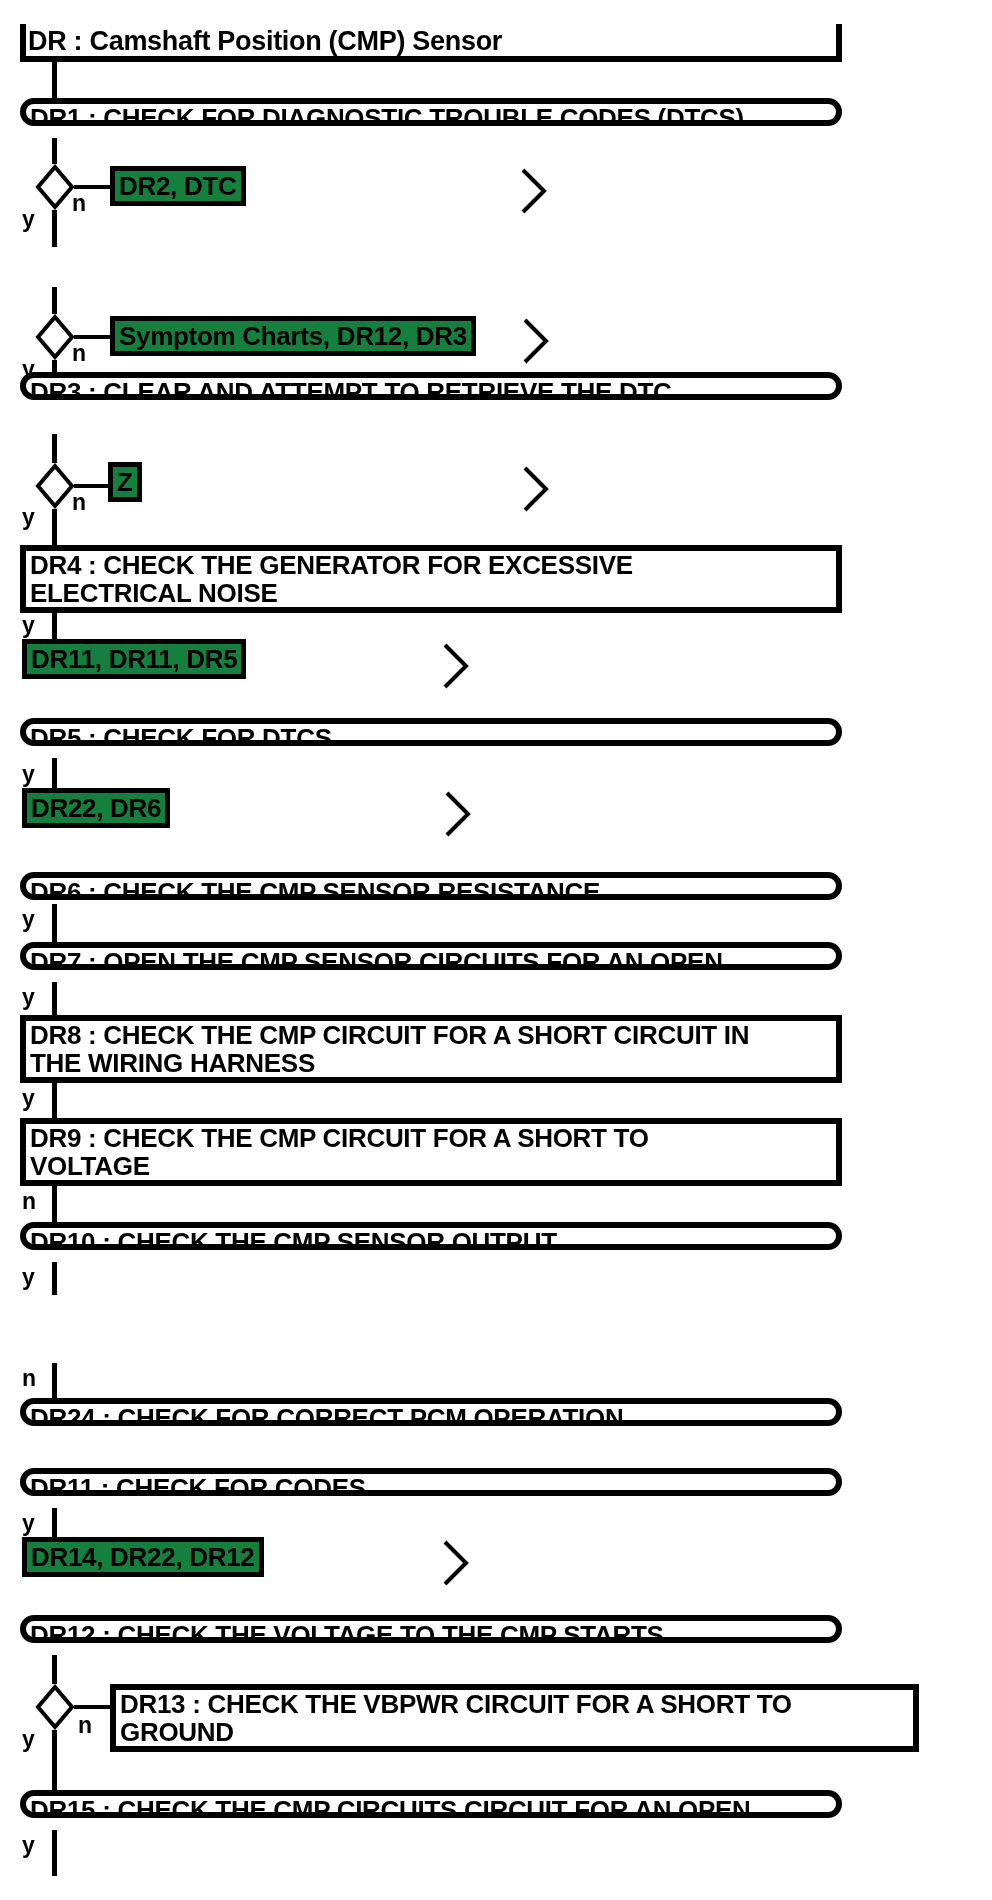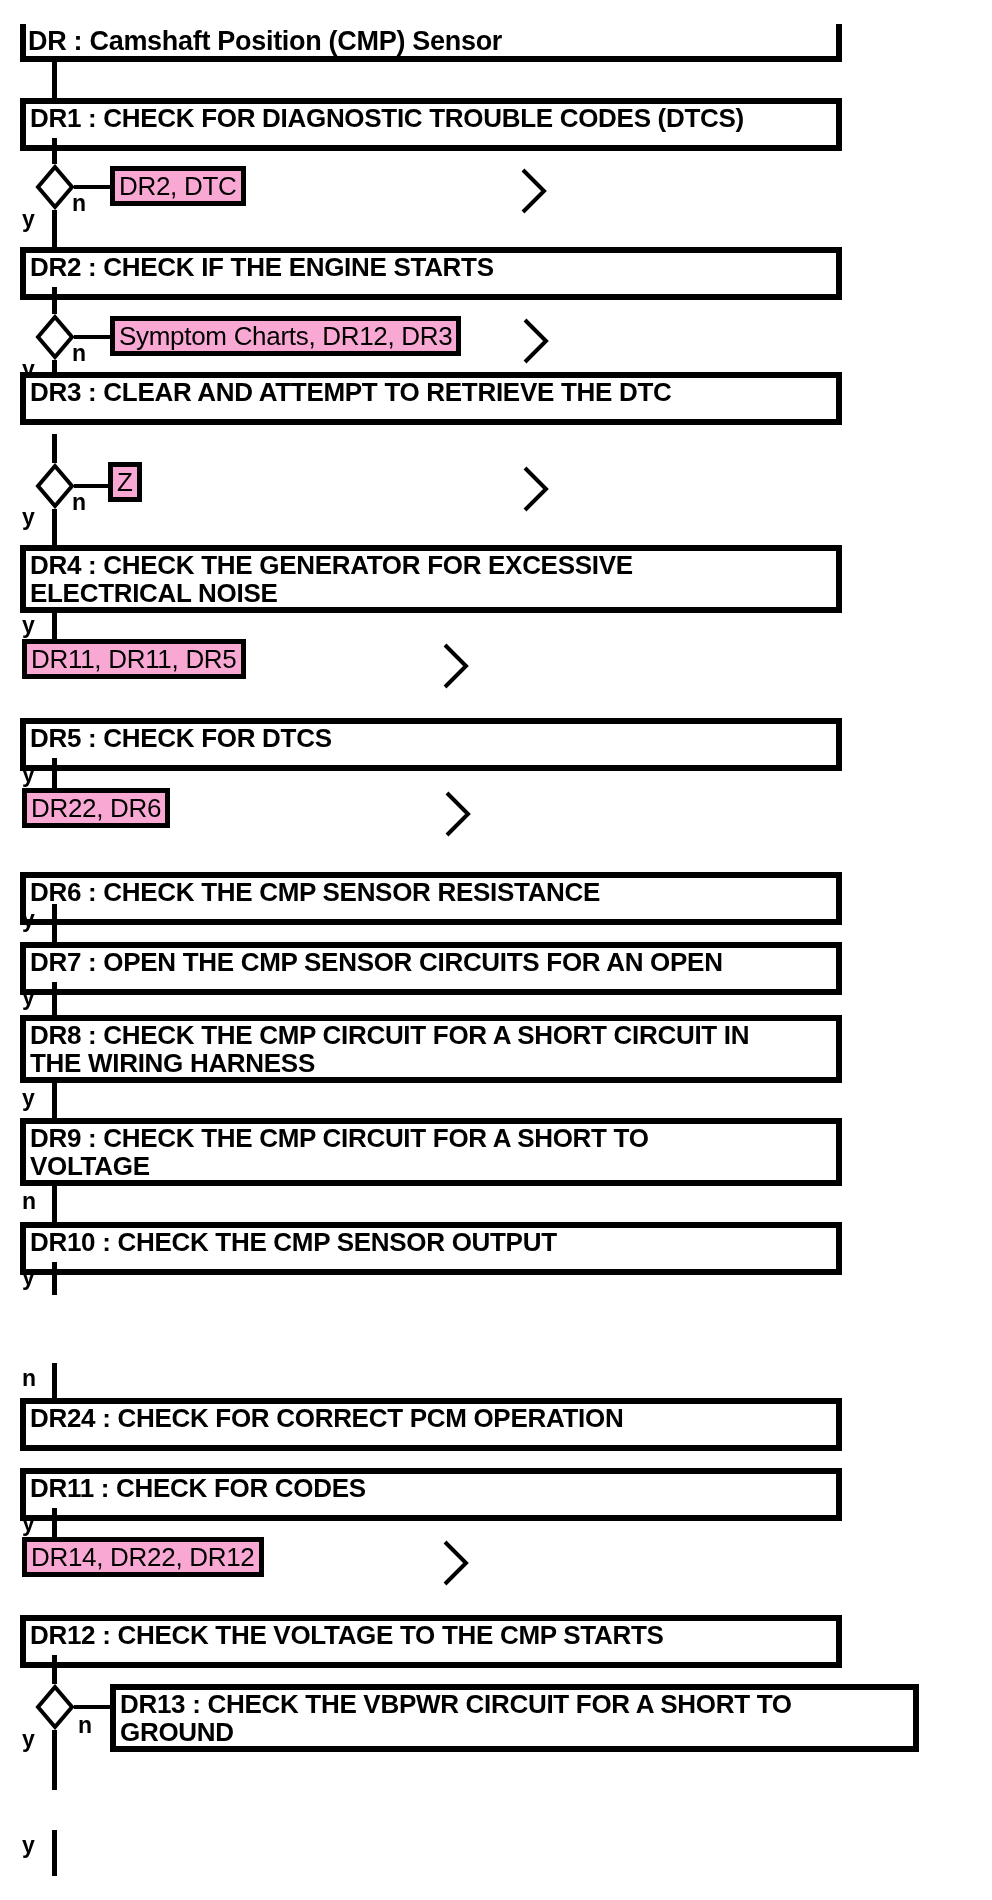--- a/index.html
+++ b/index.html
@@ -24,31 +24,31 @@
     background:#fff;
     color:#000;
     font-size:26px;
     font-weight:bold;
     line-height:28px;
     letter-spacing:-0.3px;
     padding:0 4px;
     white-space:pre-line;
     overflow:hidden;
   }
-  .h1{height:53px;}
+  .h1{height:28px;border-radius:19px;}
   .h2{height:68px;}
   
   .ref{
     position:absolute;
     box-sizing:border-box;
     border:5px solid #000;
-    background:#f9a8d4;
+    background:#15803d;
     color:#000;
     font-size:26px;
-    font-weight:normal;
+    font-weight:bold;
     line-height:28px;
     letter-spacing:-0.3px;
     padding:1px 4px;
     height:40px;
     white-space:nowrap;
   }
   
   .refwide{
     position:absolute;
     box-sizing:border-box;
@@ -111,21 +111,20 @@
   <div class="lbl" style="left:72px;top:192px;">n</div>
   <div class="ref" style="left:110px;top:166px;">DR2, DTC</div>
   <div class="chev" style="left:520px;top:168px;">
     <svg width="28" height="46" viewBox="0 0 28 46">
         <polyline points="3,2 24,23 3,44" fill="none" stroke="#000000" stroke-width="4"></polyline>
       </svg>
   </div>
   <div class="lbl" style="left:22px;top:208px;">y</div>
   <div class="vline" style="left:52px;top:210px;height:37px;"></div>
 
-  <div class="box h1" style="top:247px;">DR2 : CHECK IF THE ENGINE STARTS</div>
   <div class="vline" style="left:52px;top:287px;height:27px;"></div>
 
   <div class="dia" style="left:35px;top:314px;">
     <svg width="40" height="46" viewBox="0 0 40 46">
         <polygon points="20,3 37,23 20,43 3,23" fill="#ffffff" stroke="#000000" stroke-width="4"></polygon>
       </svg>
   </div>
   <div class="hline" style="left:74px;top:335px;width:38px;"></div>
   <div class="lbl" style="left:72px;top:342px;">n</div>
   <div class="ref" style="left:110px;top:316px;">Symptom Charts, DR12, DR3</div>
@@ -222,16 +221,17 @@
         <polygon points="20,3 37,23 20,43 3,23" fill="#ffffff" stroke="#000000" stroke-width="4"></polygon>
       </svg>
   </div>
   <div class="hline" style="left:74px;top:1705px;width:36px;"></div>
   <div class="lbl" style="left:78px;top:1714px;">n</div>
   <div class="refwide h2" style="left:110px;top:1684px;width:809px;">DR13 : CHECK THE VBPWR CIRCUIT FOR A SHORT TO
 GROUND</div>
   <div class="lbl" style="left:22px;top:1728px;">y</div>
   <div class="vline" style="left:52px;top:1730px;height:60px;"></div>
 
+  <div class="box h1" style="top:1790px;">DR15 : CHECK THE CMP CIRCUITS CIRCUIT FOR AN OPEN</div>
   <div class="lbl" style="left:22px;top:1834px;">y</div>
   <div class="vline" style="left:52px;top:1830px;height:46px;"></div>
 
 </div>
 
 </body></html>

